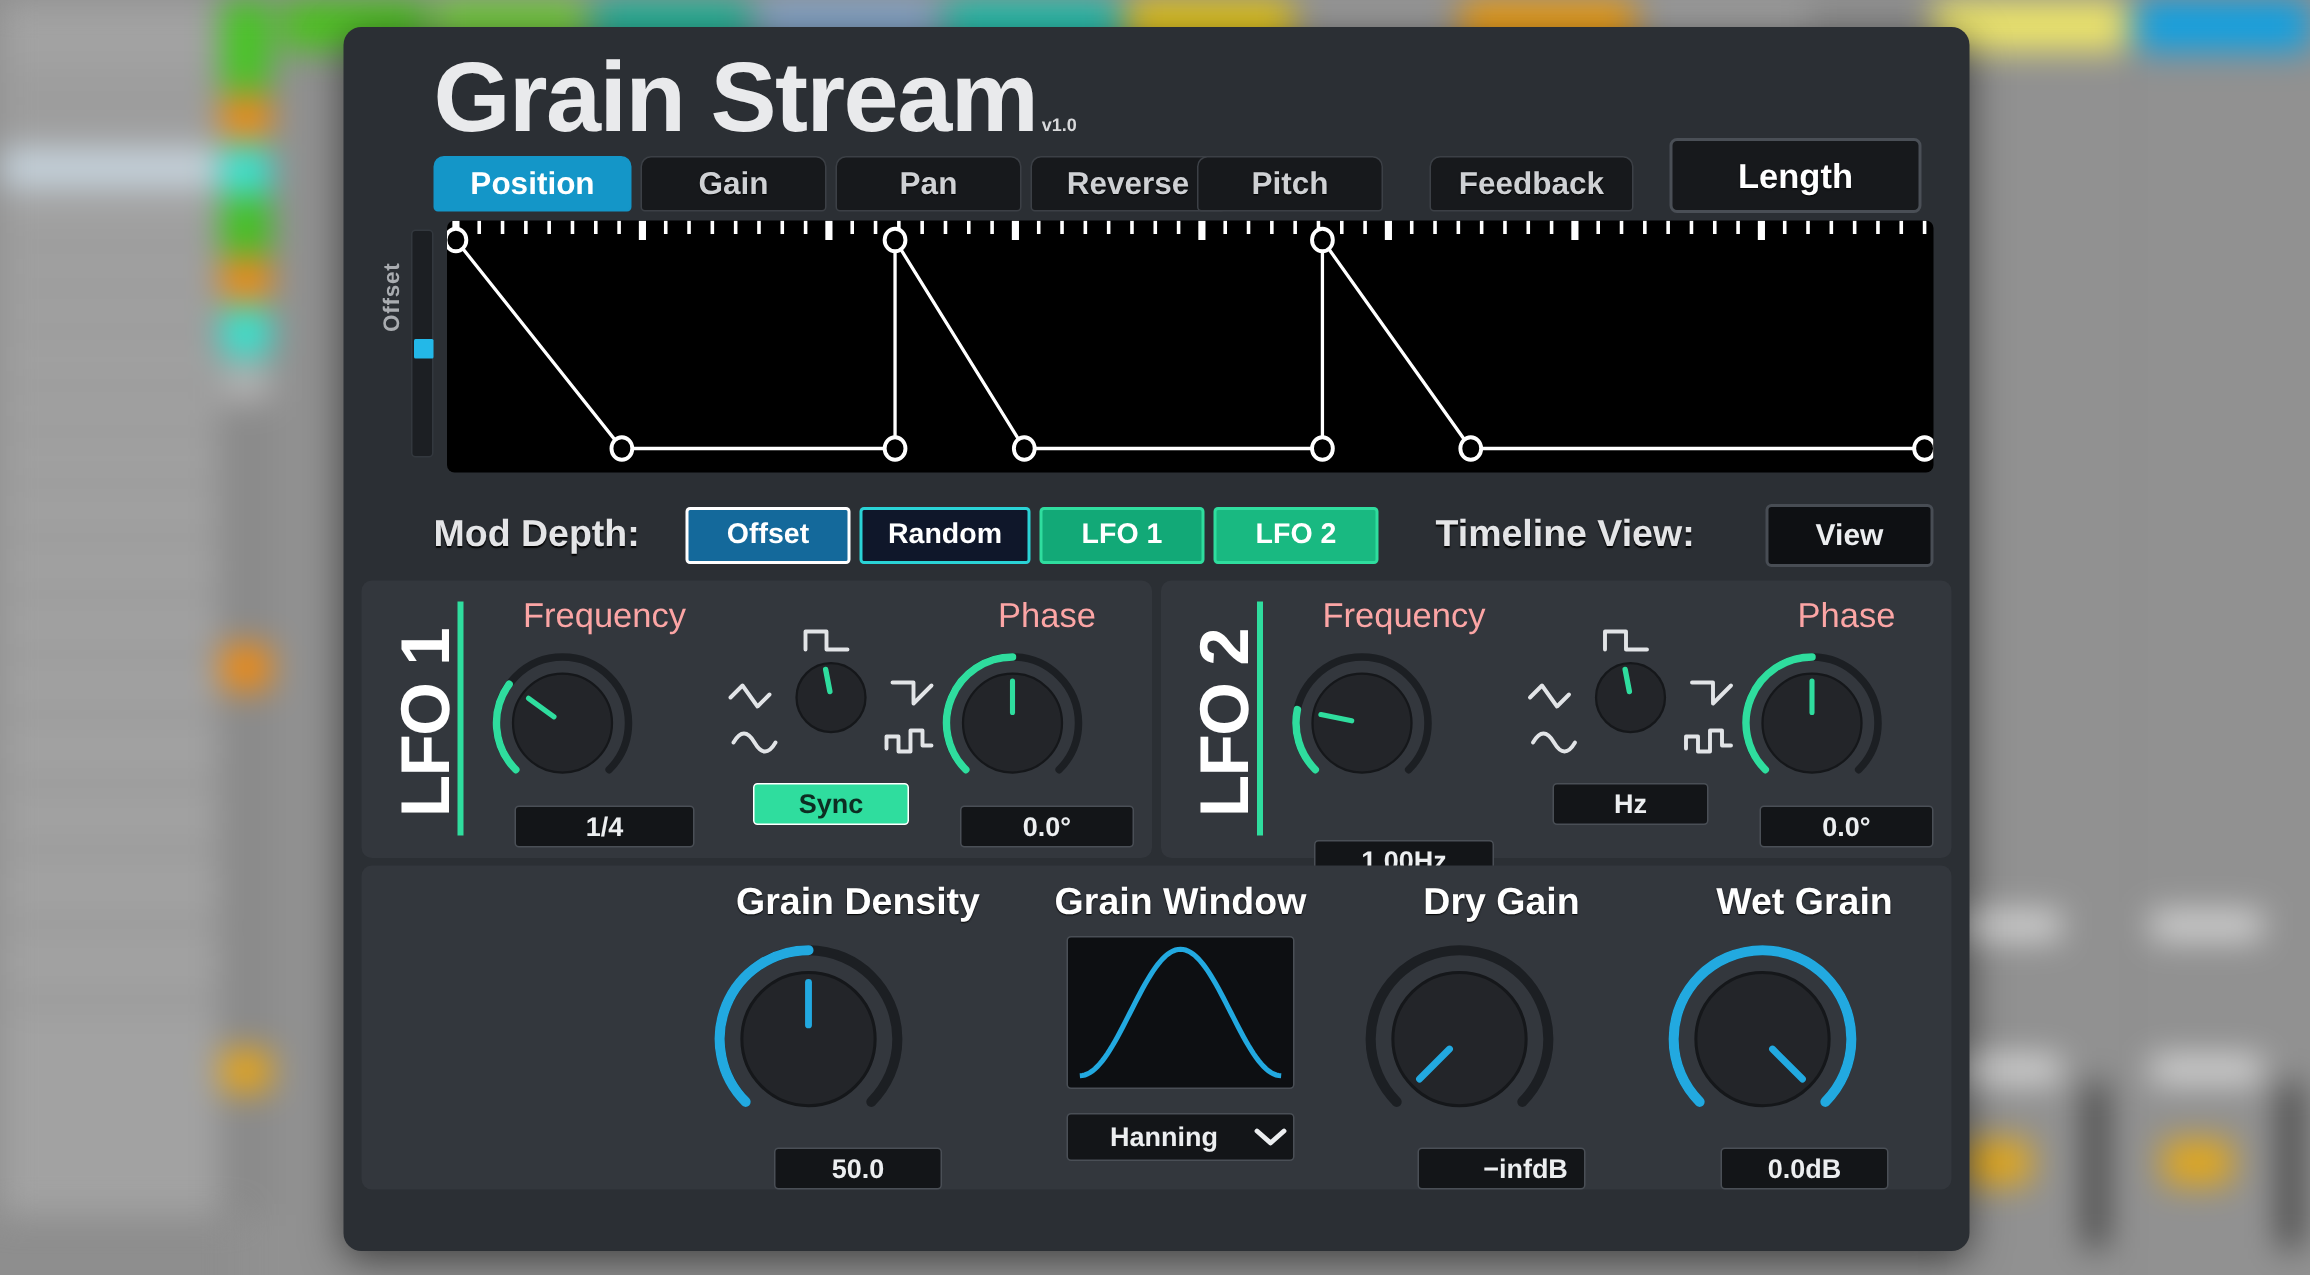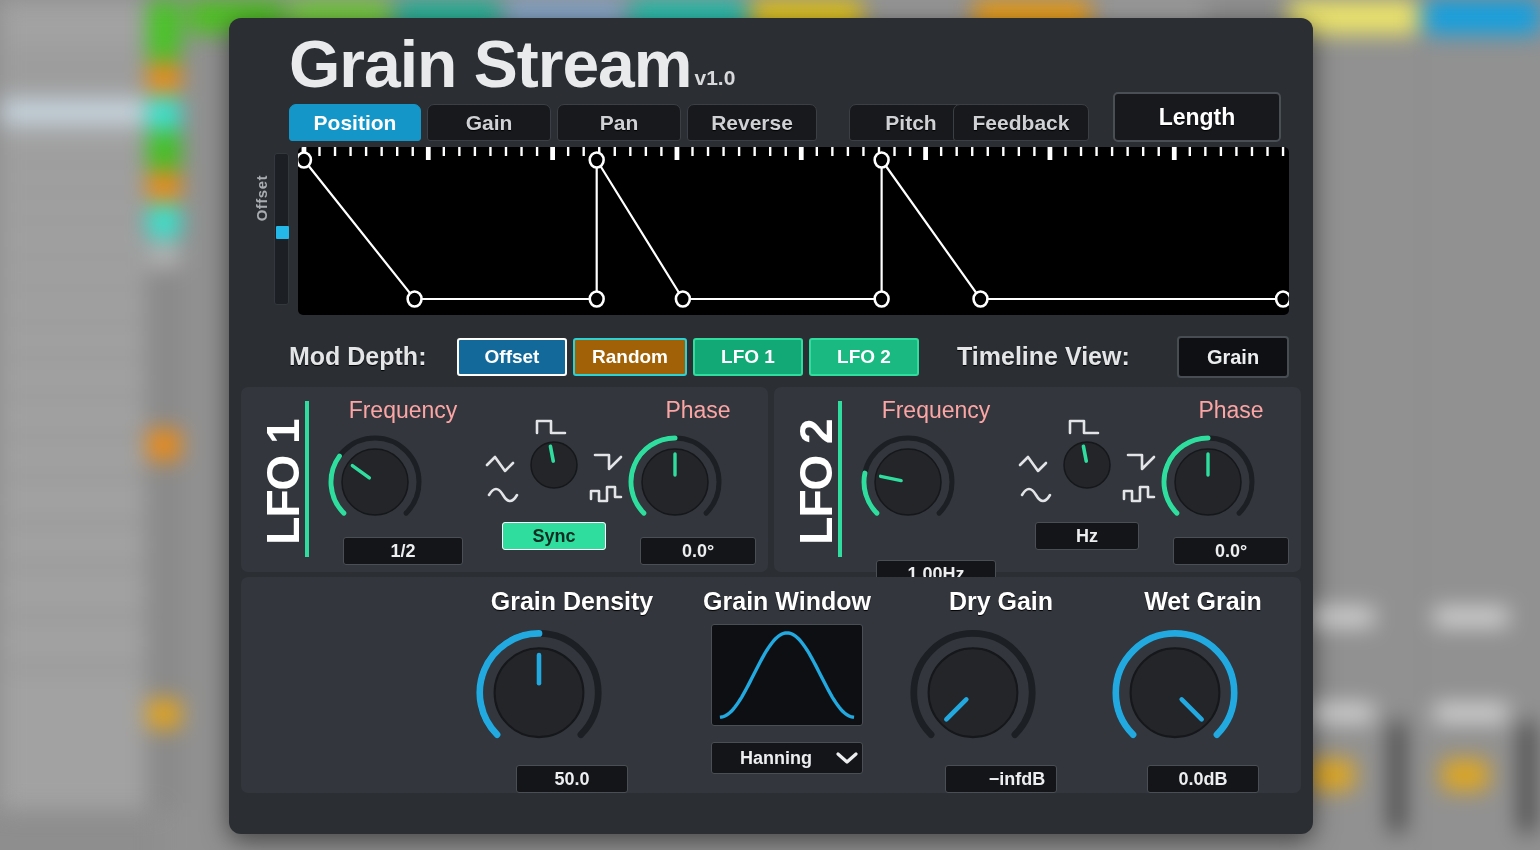--- a/index.html
+++ b/index.html
@@ -67,21 +67,21 @@
 
   
   .title-row { position: relative; height: 76px; padding-left: 48px; }
   .title {
     font-size: 66px; font-weight: bold; color: #e9eaec;
     letter-spacing: -1px; line-height: 72px;
     display: inline-block; vertical-align: bottom;
   }
   .version {
     display: inline-block; vertical-align: bottom;
-    font-size: 21px; font-weight: bold; color: #d8d9db;
+    font-size: 12px; font-weight: bold; color: #d8d9db;
     padding-bottom: 10px; margin-left: 3px;
   }
 
   
   .tabs-row { position: relative; height: 40px; margin-left: 48px; margin-right: 20px; text-align: center; }
   .tab {
     position: absolute; top: 0; height: 37px;
     border-radius: 7px 7px 3px 3px;
     background: #17191c;
     color: #cfd1d4;
@@ -141,21 +141,21 @@
     text-shadow: 0 1px 1px #000;
   }
   .mod-btn {
     position: absolute; top: 2px; height: 38px;
     border-radius: 3px;
     font-size: 19px; font-weight: bold;
     display: flex; align-items: center; justify-content: center;
     color: #ffffff;
   }
   .mod-btn.offset  { background: #14699b; border: 2px solid #ffffff; }
-  .mod-btn.random  { background: #a16207; border: 2px solid #2ad3d6; }
+  .mod-btn.random  { background: #0f172a; border: 2px solid #2ad3d6; }
   .mod-btn.lfo1    { background: #12a977; border: 2px solid #2fdd9e; }
   .mod-btn.lfo2    { background: #19b981; border: 2px solid #2fdd9e; }
   .tv-btn {
     position: absolute; top: 0; right: 0;
     width: 112px; height: 42px;
     background: #0e1013; border: 2px solid #484d54; border-radius: 4px;
     color: #eceef0; font-size: 20px; font-weight: bold;
     display: flex; align-items: center; justify-content: center;
   }
 
@@ -295,21 +295,21 @@
 
   <div class="title-row">
     <span class="title">Grain Stream</span><span class="version">v1.0</span>
   </div>
 
   <div class="tabs-row">
     <div class="tab active" style="left:0px;   width:132px;">Position</div>
     <div class="tab" style="left:138px; width:124px;">Gain</div>
     <div class="tab" style="left:268px; width:124px;">Pan</div>
     <div class="tab" style="left:398px; width:130px;">Reverse</div>
-    <div class="tab" style="left:560px; width:124px;">Pitch</div>
+    <div class="tab" style="left:509px; width:124px;">Pitch</div>
     <div class="tab" style="left:664px; width:136px;">Feedback</div>
     <div class="freeze-btn">Length</div>
   </div>
 
   <div class="env-block">
     <div class="offset-label">Offset</div>
     <div class="offset-slider">
       <div class="offset-handle" id="offset-handle" style="top: 72.28px;"></div>
     </div>
     <div class="canvas-wrap">
@@ -396,42 +396,42 @@
     </div>
   </div>
 
   <div class="mod-row">
     <div class="mod-label" style="left:0;">Mod Depth:</div>
     <div class="mod-btn offset" style="left:168px; width:110px;">Offset</div>
     <div class="mod-btn random" style="left:284px; width:114px;">Random</div>
     <div class="mod-btn lfo1" style="left:404px; width:110px;">LFO 1</div>
     <div class="mod-btn lfo2" style="left:520px; width:110px;">LFO 2</div>
     <div class="tv-label" style="left:668px;">Timeline View:</div>
-    <div class="tv-btn">Grain</div>
+    <div class="tv-btn">View</div>
   </div>
 
   <div class="lfo-area">
 
     <div class="panel lfo-panel">
       <div class="lfo-name">
         <div class="txt">LFO 1</div>
         <div class="bar"></div>
       </div>
 
       <div class="ctl" style="left:82px; top:10px; width:160px;">
         <div class="cap">Frequency</div>
         <div class="knob-wrap">
           <svg class="bigknob" width="104" height="104" viewBox="0 0 104 104">
               <path d="M 20.887301627791913 85.11269837220809 A 44 44 0 1 1 83.1126983722081 85.11269837220809" fill="none" stroke="#1c1f23" stroke-width="5" stroke-linecap="round"></path>
               <path d="M 20.887301627791913 85.11269837220809 A 44 44 0 0 1 16.40325224750231 28.137448899131186" fill="none" stroke="#2fdd9e" stroke-width="5" stroke-linecap="round"></path>
               <circle cx="52" cy="54" r="33" fill="#232529" stroke="#15171a" stroke-width="1.5"></circle>
               <line x1="46.33688103937537" y1="49.88550323395269" x2="29.347524157501468" y2="37.54201293581076" stroke="#2fdd9e" stroke-width="3.4" stroke-linecap="round"></line>
             </svg>
         </div>
-        <div class="valbox" style="width:120px;">1/2</div>
+        <div class="valbox" style="width:120px;">1/4</div>
       </div>
 
       <div class="ctl" style="left:238px; top:22px; width:150px;">
         <div class="knob-wrap" style="height:104px;">
           <svg class="waveknob" width="150" height="104" viewBox="0 0 150 104">
               <path d="M 8 52 L 16 44 L 26 58 L 34 50" fill="none" stroke="#e2e4e7" stroke-width="2.6" stroke-linecap="round" stroke-linejoin="round"></path>
               <path d="M 58 20 L 58 8 L 72 8 L 72 20 L 86 20" fill="none" stroke="#e2e4e7" stroke-width="2.6" stroke-linecap="round" stroke-linejoin="round"></path>
               <path d="M 116 42 L 130 42 L 130 56 L 142 44" fill="none" stroke="#e2e4e7" stroke-width="2.6" stroke-linecap="round" stroke-linejoin="round"></path>
               <path d="M 10 82 Q 17 70 24 82 T 38 82" fill="none" stroke="#e2e4e7" stroke-width="2.6" stroke-linecap="round" stroke-linejoin="round"></path>
               <path d="M 112 86 L 112 78 L 120 78 L 120 88 L 128 88 L 128 74 L 136 74 L 136 84 L 142 84" fill="none" stroke="#e2e4e7" stroke-width="2.6" stroke-linecap="round" stroke-linejoin="round"></path>

